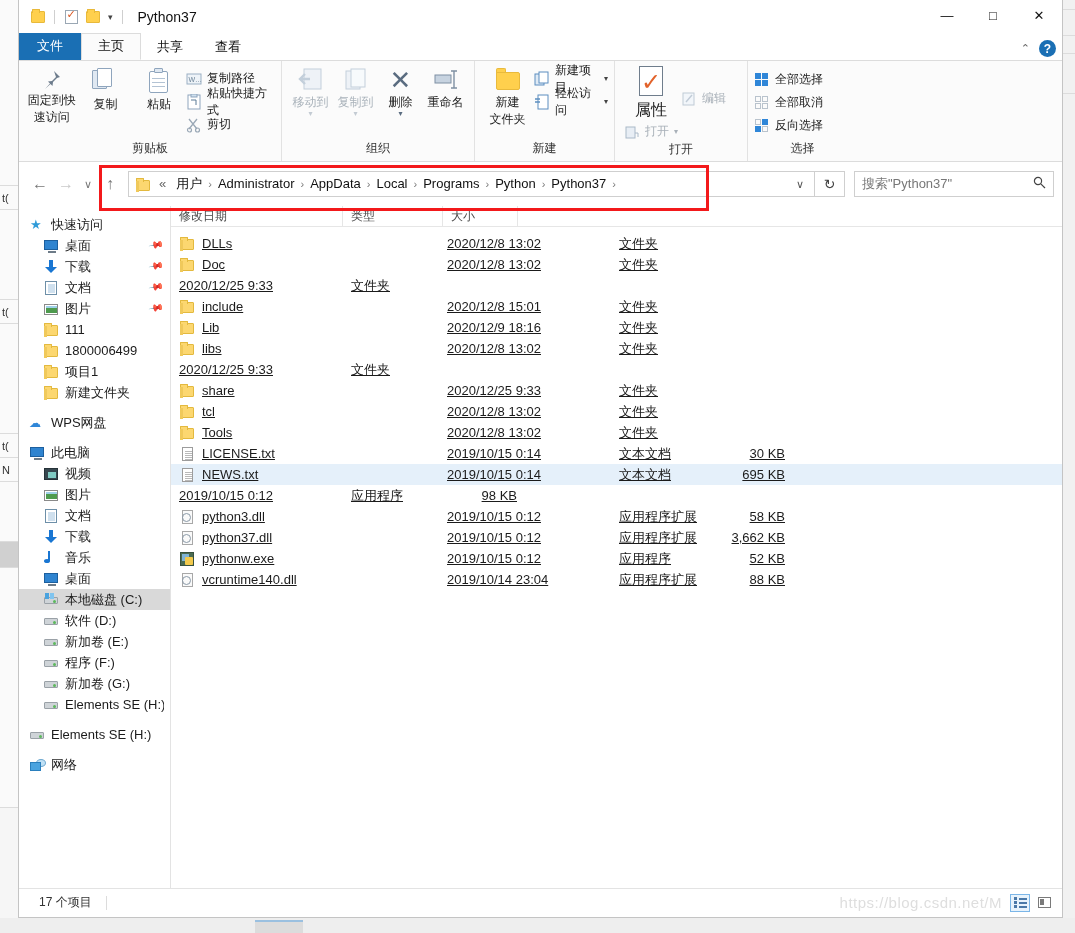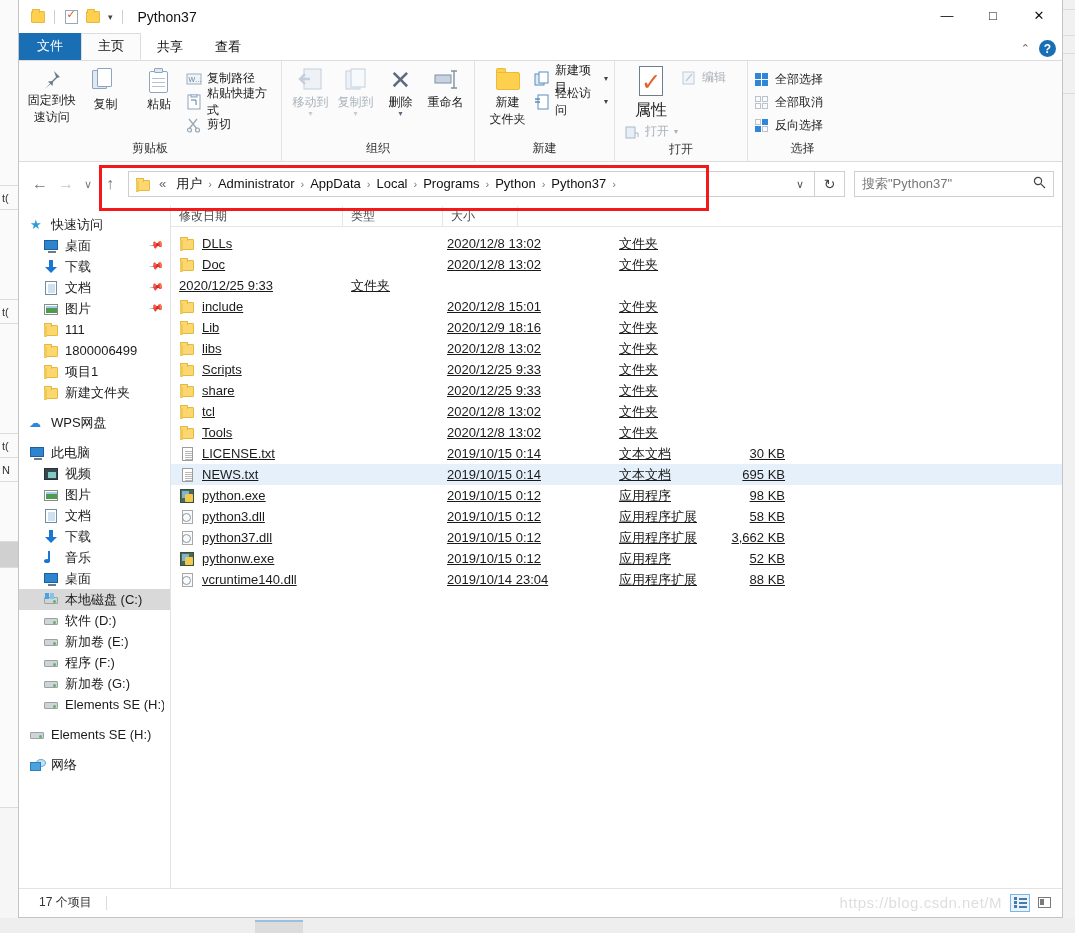--- a/index.html
+++ b/index.html
@@ -53,21 +53,21 @@
   .ribbon { height:102px; background:#fbfbfb; border-top:1px solid #dcdcdc; border-bottom:1px solid #dcdcdc; display:flex; position:relative; }
   .rgroup { position:relative; display:flex; flex-direction:column; height:100%; padding:3px 6px 0 6px; }
   .rgroup + .rgroup { border-left:1px solid #e2e2e2; }
   .rg-items { display:flex; align-items:flex-start; flex:1; }
   .rg-label { text-align:center; font-size:12px; color:#333; padding-bottom:4px; }
   .bigbtn { width:56px; display:flex; flex-direction:column; align-items:center; padding-top:4px; }
   .bigbtn .cap { font-size:12px; color:#222; text-align:center; line-height:14px; margin-top:3px; }
   .bigbtn.dim .cap { color:#aab3bb; }
   .smallcol { display:flex; flex-direction:column; padding-top:5px; gap:4px; }
   .smallbtn { display:flex; align-items:center; gap:5px; font-size:12px; color:#222; height:19px; }
-  .smallbtn.dim { color:#a8b0b8; }
+  .smallbtn.dim { color:#a8b0b8;margin-top:21px; }
   .mini { width:16px; height:16px; flex:0 0 16px; position:relative; }
 
   
   .ic-pin { width:22px; height:22px; position:relative; }
   .ic-copy { width:26px; height:26px; position:relative; }
   .sheet { position:absolute; background:#fff; border:1.4px solid #8fa5bd; border-radius:1px; }
   .sheet.b { left:0; top:2px; width:15px; height:19px; background:#dfe8f2; }
   .sheet.f { left:5px; top:0; width:15px; height:19px; }
   .ic-clip { width:24px; height:26px; position:relative; }
   .clipbody { position:absolute; left:2px; top:3px; width:19px; height:22px; border:1.5px solid #8fa5bd; background:#fff; border-radius:2px; }
@@ -721,26 +721,20 @@
               <span class="fico">
                 <span class="folder16"></span>
               </span>
               <span>libs</span>
             </span>
             <span class="c-date">2020/12/8 13:02</span>
             <span class="c-type">文件夹</span>
             <span class="c-size"></span>
           </div>
           <div class="frow">
-            <span class="c-name">
-              <span class="fico">
-                <span class="folder16"></span>
-              </span>
-              <span>Scripts</span>
-            </span>
             <span class="c-date">2020/12/25 9:33</span>
             <span class="c-type">文件夹</span>
             <span class="c-size"></span>
           </div>
           <div class="frow">
             <span class="c-name">
               <span class="fico">
                 <span class="folder16"></span>
               </span>
               <span>share</span>
@@ -799,26 +793,20 @@
                   <i style="top:11px"></i>
                 </span>
               </span>
               <span>NEWS.txt</span>
             </span>
             <span class="c-date">2019/10/15 0:14</span>
             <span class="c-type">文本文档</span>
             <span class="c-size">695 KB</span>
           </div>
           <div class="frow">
-            <span class="c-name">
-              <span class="fico">
-                <span class="exe16"></span>
-              </span>
-              <span>python.exe</span>
-            </span>
             <span class="c-date">2019/10/15 0:12</span>
             <span class="c-type">应用程序</span>
             <span class="c-size">98 KB</span>
           </div>
           <div class="frow">
             <span class="c-name">
               <span class="fico">
                 <span class="dll16"></span>
               </span>
               <span>python3.dll</span>

